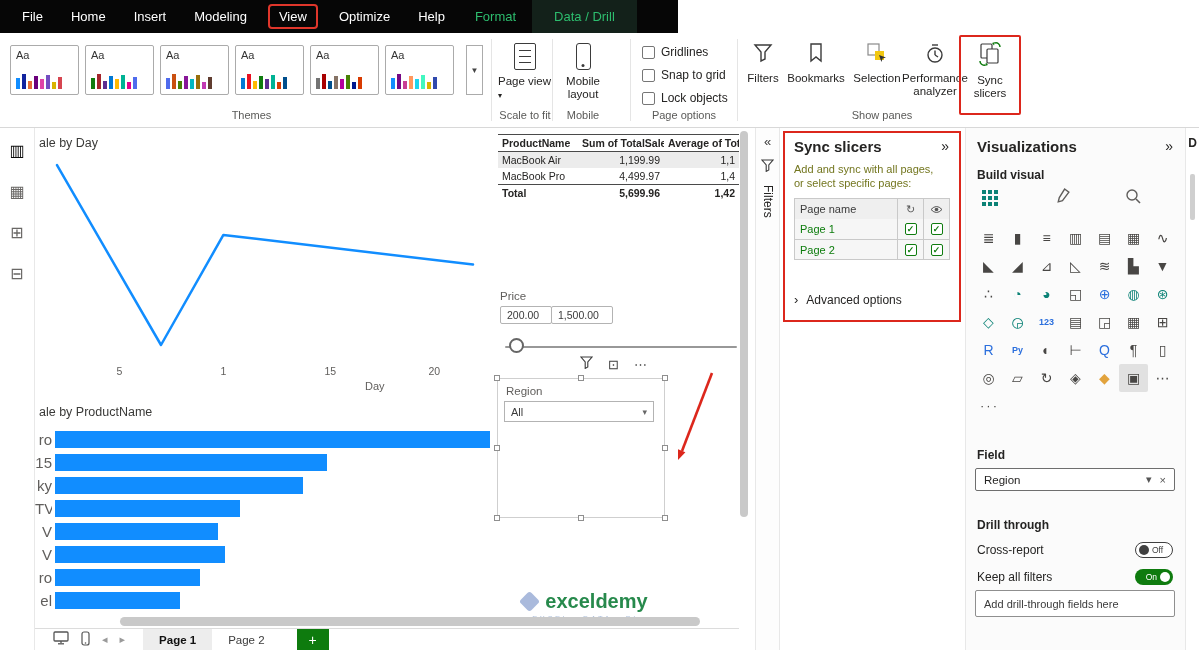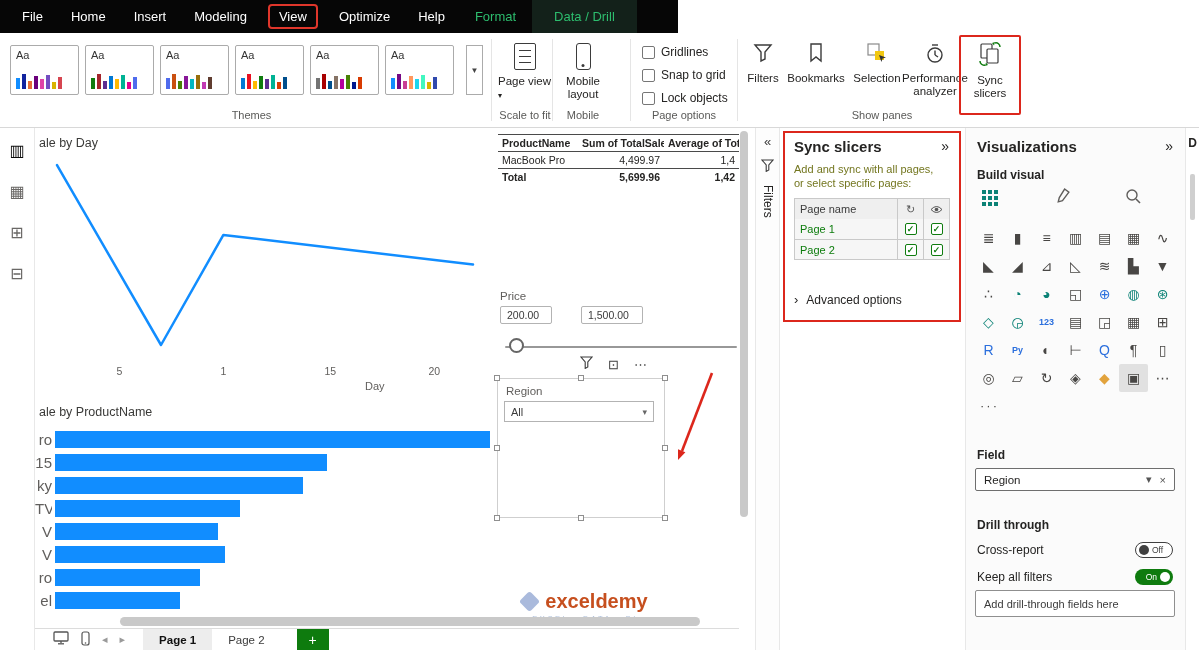--- a/index.html
+++ b/index.html
@@ -68,21 +68,21 @@
   .region-dd .chev{font-size:9px;color:#666}
   .anno-arrow{position:absolute;left:600px;top:238px;z-index:35;pointer-events:none}
   .bc-title{position:absolute;left:4px;top:277px;font-size:12.5px;color:#3a3a38}
   .bars{position:absolute;left:0;top:300px;width:465px}
   .bar-row{display:flex;align-items:center;height:23px}
   .bar-label{flex:0 0 17px;font-size:15px;color:#605e5c;text-align:right;overflow:hidden;white-space:nowrap}
   .bar{height:17px;background:#118dff;margin-left:3px}
   .watermark{position:absolute;left:430px;top:462px;width:240px;text-align:center;opacity:.92}
   .wm-row{display:flex;align-items:center;justify-content:center;gap:8px}
   .wm-logo{width:15px;height:15px;background:#a3b5da;border-radius:3px;transform:rotate(45deg)}
-  .wm-name{font-size:20px;font-weight:700;color:#c2410c}
+  .wm-name{font-size:20px;font-weight:700;color:#15803d}
   .wm-tag{font-size:7.5px;letter-spacing:2.5px;color:#a9bcd9;margin-top:1px}
   .hscroll{position:absolute;left:85px;top:489px;width:580px;height:9px;background:#c9c9c9;border-radius:5px;cursor:pointer}
   .vscroll{position:absolute;left:740px;top:131px;width:8px;height:386px;background:#c9c9c9;border-radius:4px;cursor:pointer;z-index:5}
 
   
   .bottombar{position:absolute;left:35px;top:628px;width:704px;height:22px;background:#fff;border-top:1px solid #dcdcdc;display:flex;align-items:center;gap:12px;padding-left:18px}
   .nav-arrow{color:#9a9a9a;font-size:11px;cursor:pointer}
   .page-tabs{display:flex;height:22px;margin-left:6px}
   .page-tab{font-size:11.5px;padding:0 16px;color:#3b3b3b;display:flex;align-items:center;cursor:pointer}
   .page-tab.active{background:#ededed;font-weight:700;color:#111}
@@ -357,36 +357,41 @@
           <col class="c3">
         </colgroup>
     <thead>
           <tr>
             <th>ProductName</th>
             <th>Sum of TotalSale</th>
             <th>Average of Tota</th>
           </tr>
         </thead>
         <tbody>
+          <tr class="band">
+            <td>MacBook Air</td>
+            <td>1,199.99</td>
+            <td>1,1</td>
+          </tr>
           <tr>
             <td>MacBook Pro</td>
             <td>4,499.97</td>
             <td>1,4</td>
           </tr>
           <tr class="total">
             <td>Total</td>
             <td>5,699.96</td>
             <td>1,42</td>
           </tr>
         </tbody>
       </table>
 
     <div class="price-title">Price</div>
     <div class="price-box" style="left:465px;width:52px">200.00</div>
-    <div class="price-box" style="left:546px;width:62px">1,500.00</div>
+    <div class="price-box" style="left:516px;width:62px">1,500.00</div>
     <div class="slider-track"></div>
     <div class="slider-handle"></div>
 
     <div class="slicer-toolbar">
       <span><svg width="13" height="13" viewBox="0 0 13 13">
             <path d="M1 1 h11 l-4.2 5 v5 l-2.6 1.4 v-6.4 z" fill="none" stroke="#3b3b3b" stroke-width="1.1"></path>
           </svg></span>
       <span class="tb-glyph">⊡</span>
       <span class="tb-glyph">⋯</span>
     </div>

